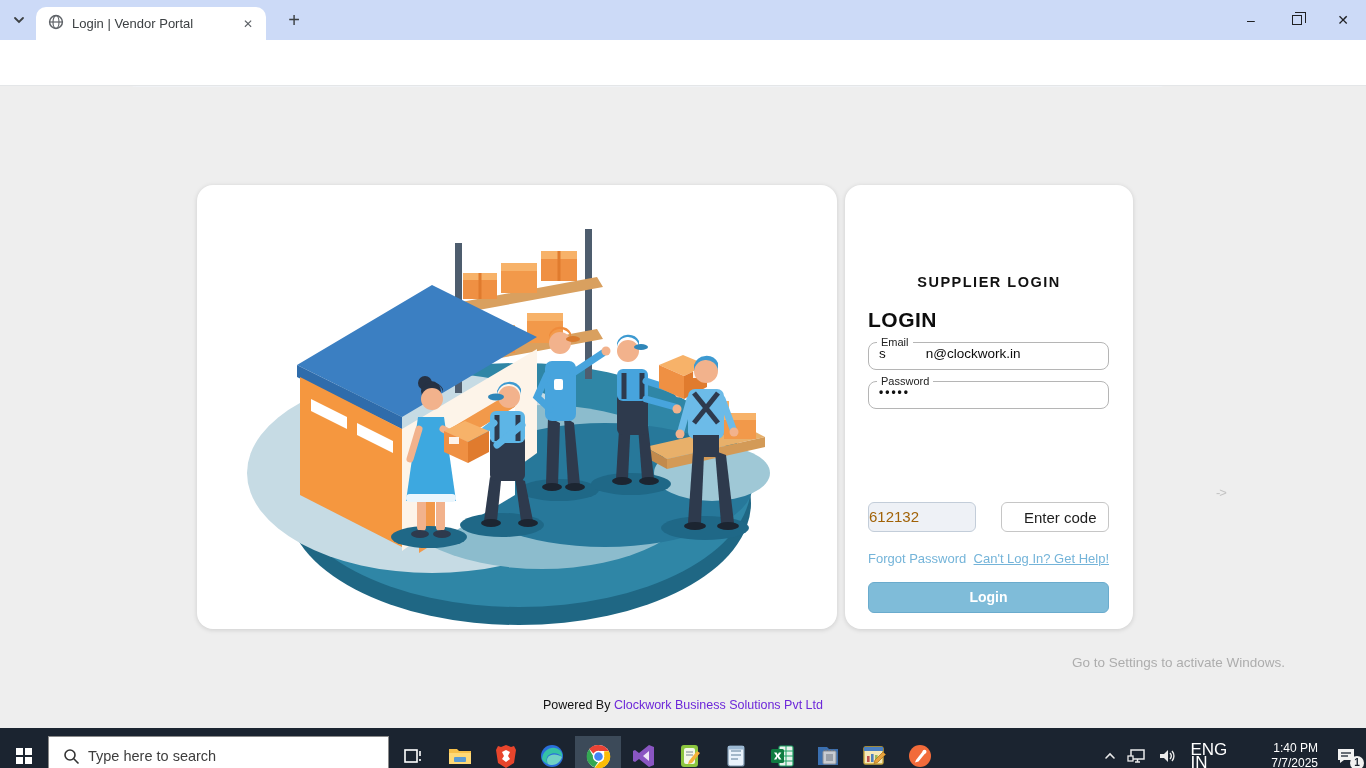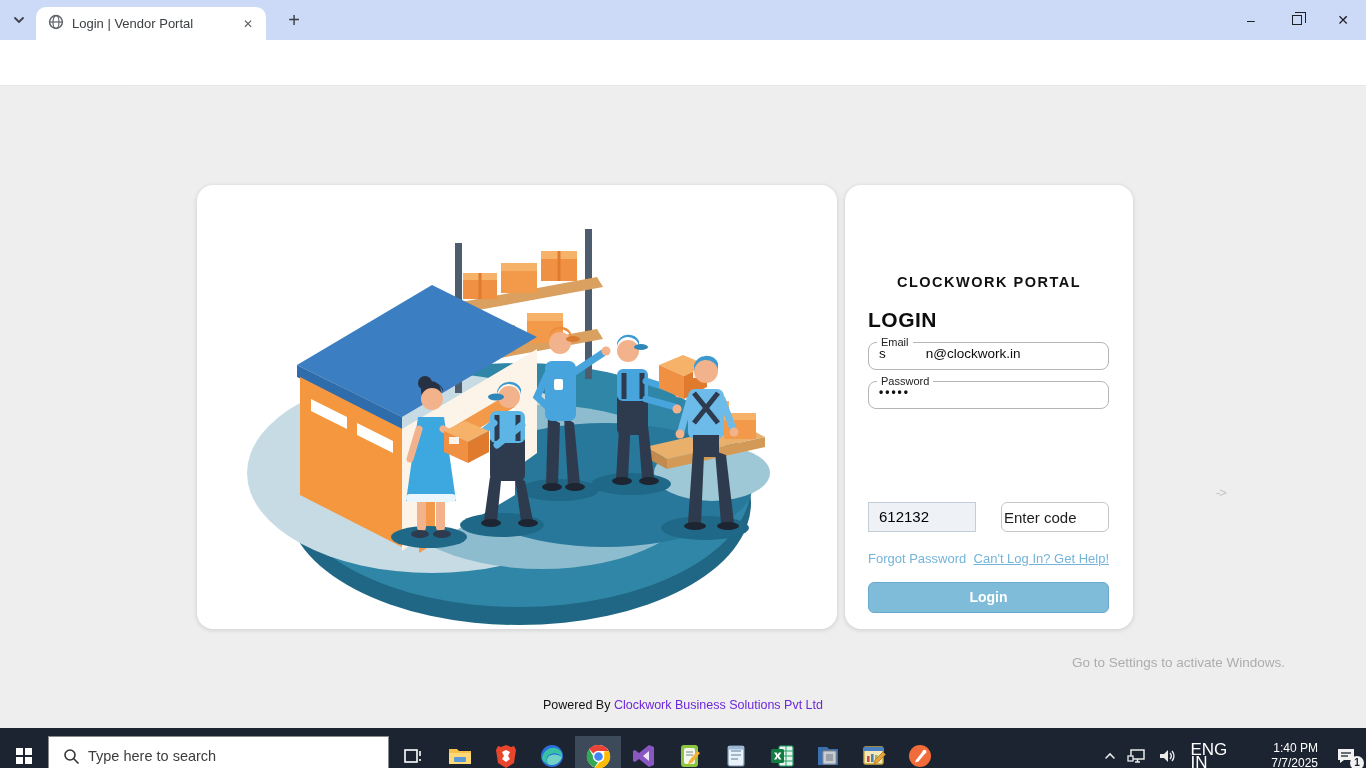--- a/index.html
+++ b/index.html
@@ -54,24 +54,24 @@
   .fieldset { position:absolute; left:23px; width:241px; height:34px; border:1px solid #b5b5b5; border-radius:8px; }
   .fieldset legend { font-size:11px; color:#222; margin-left:8px; padding:0 4px; }
   .fs-email { top:151px; }
   .fs-password { top:190px; }
   .field-value { font-size:13.5px; color:#0d0d0d; margin:-2px 0 0 10px; white-space:nowrap; }
   .redact-gap { display:inline-block; width:40px; }
   .pw-dots { font-size:12px; font-weight:bold; letter-spacing:2px; color:#111; }
 
   .captcha-row { position:absolute; left:23px; top:317px; width:241px; }
   .captcha-code { position:absolute; left:0; top:0; width:108px; height:30px; background:#eef1f6;
-                  border:1px solid #c3cdd9; border-radius:0; font-size:15px; color:#000000;
-                  line-height:28px; padding-left:10px; }
+                  border:1px solid #c3cdd9; border-radius:6px; font-size:15px; color:#a16207;
+                  line-height:28px; }
   .code-input { position:absolute; right:0; top:0; width:108px; height:30px; border:1px solid #c6c6c6;
-                border-radius:6px; font-size:15px; padding-left:2px; color:#111;
+                border-radius:6px; font-size:15px; padding-left:22px; color:#111;
                 font-family:"Liberation Sans",sans-serif; }
   .code-input::placeholder { color:#1d1d1d; opacity:1; }
 
   .links-row { position:absolute; left:23px; top:366px; width:241px; font-size:13px; }
   .link { color:#74b4d9; text-decoration:none; cursor:pointer; }
   .link-right { float:right;text-decoration:underline; }
 
   .login-btn { position:absolute; left:23px; top:397px; width:241px; height:31px; background:#7fbcd9;
                border:1px solid #6aabcd; border-radius:6px; color:#ffffff; font-weight:bold;
                font-size:14px; text-align:center; line-height:29px; cursor:pointer; }
@@ -305,21 +305,21 @@
         <path d="M525,214 L536,244" stroke="#6cbbe8" stroke-width="7" stroke-linecap="round"></path>
         <circle cx="483" cy="249" r="4.5" fill="#f2b28c"></circle>
         <circle cx="537" cy="247" r="4.5" fill="#f2b28c"></circle>
         <circle cx="509" cy="186" r="12" fill="#f2b28c"></circle>
         <path d="M497,188 A12,12 0 0 1 521,186 L521,178 A13,13 0 0 0 497,180 Z" fill="#3d9ad1"></path>
       </g>
     </svg>
   </div>
 
   <div class="card card-login">
-    <div class="portal-title">CLOCKWORK PORTAL</div>
+    <div class="portal-title">SUPPLIER LOGIN</div>
     <div class="login-heading">LOGIN</div>
 
     <fieldset class="fieldset fs-email">
       <legend>Email</legend>
       <div class="field-value"><span>s</span><span class="redact-gap"></span><span>n@clockwork.in</span></div>
     </fieldset>
 
     <fieldset class="fieldset fs-password">
       <legend>Password</legend>
       <div class="field-value pw-dots">•••••</div>

